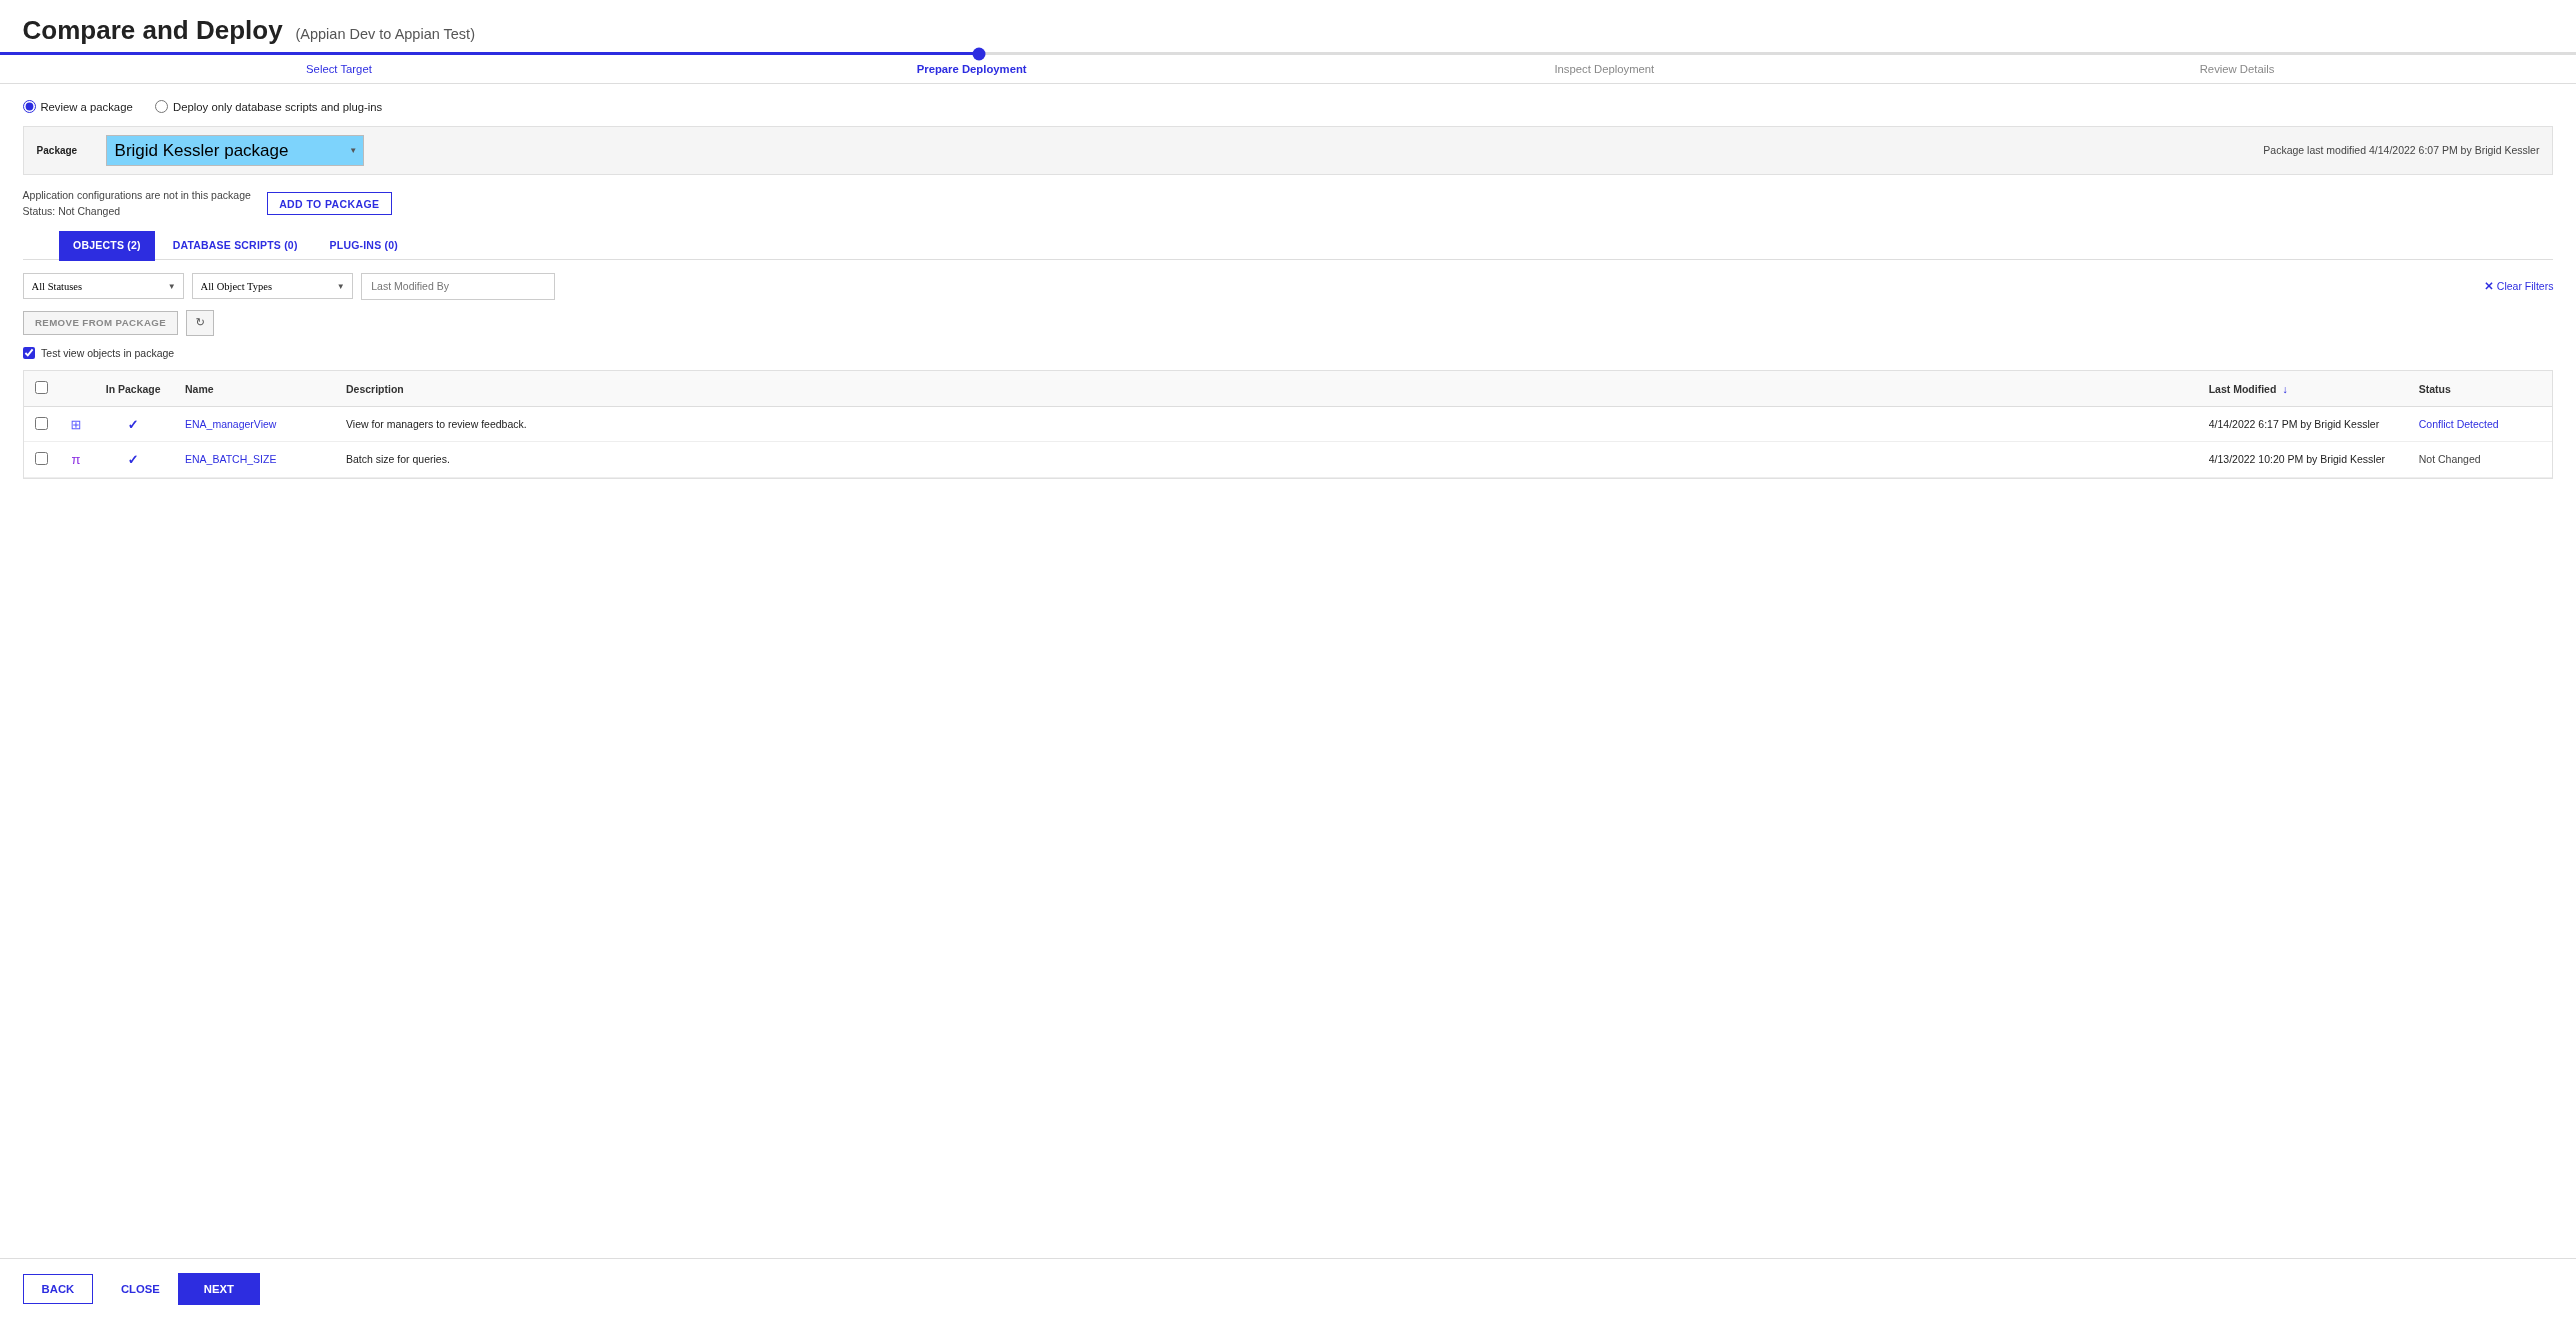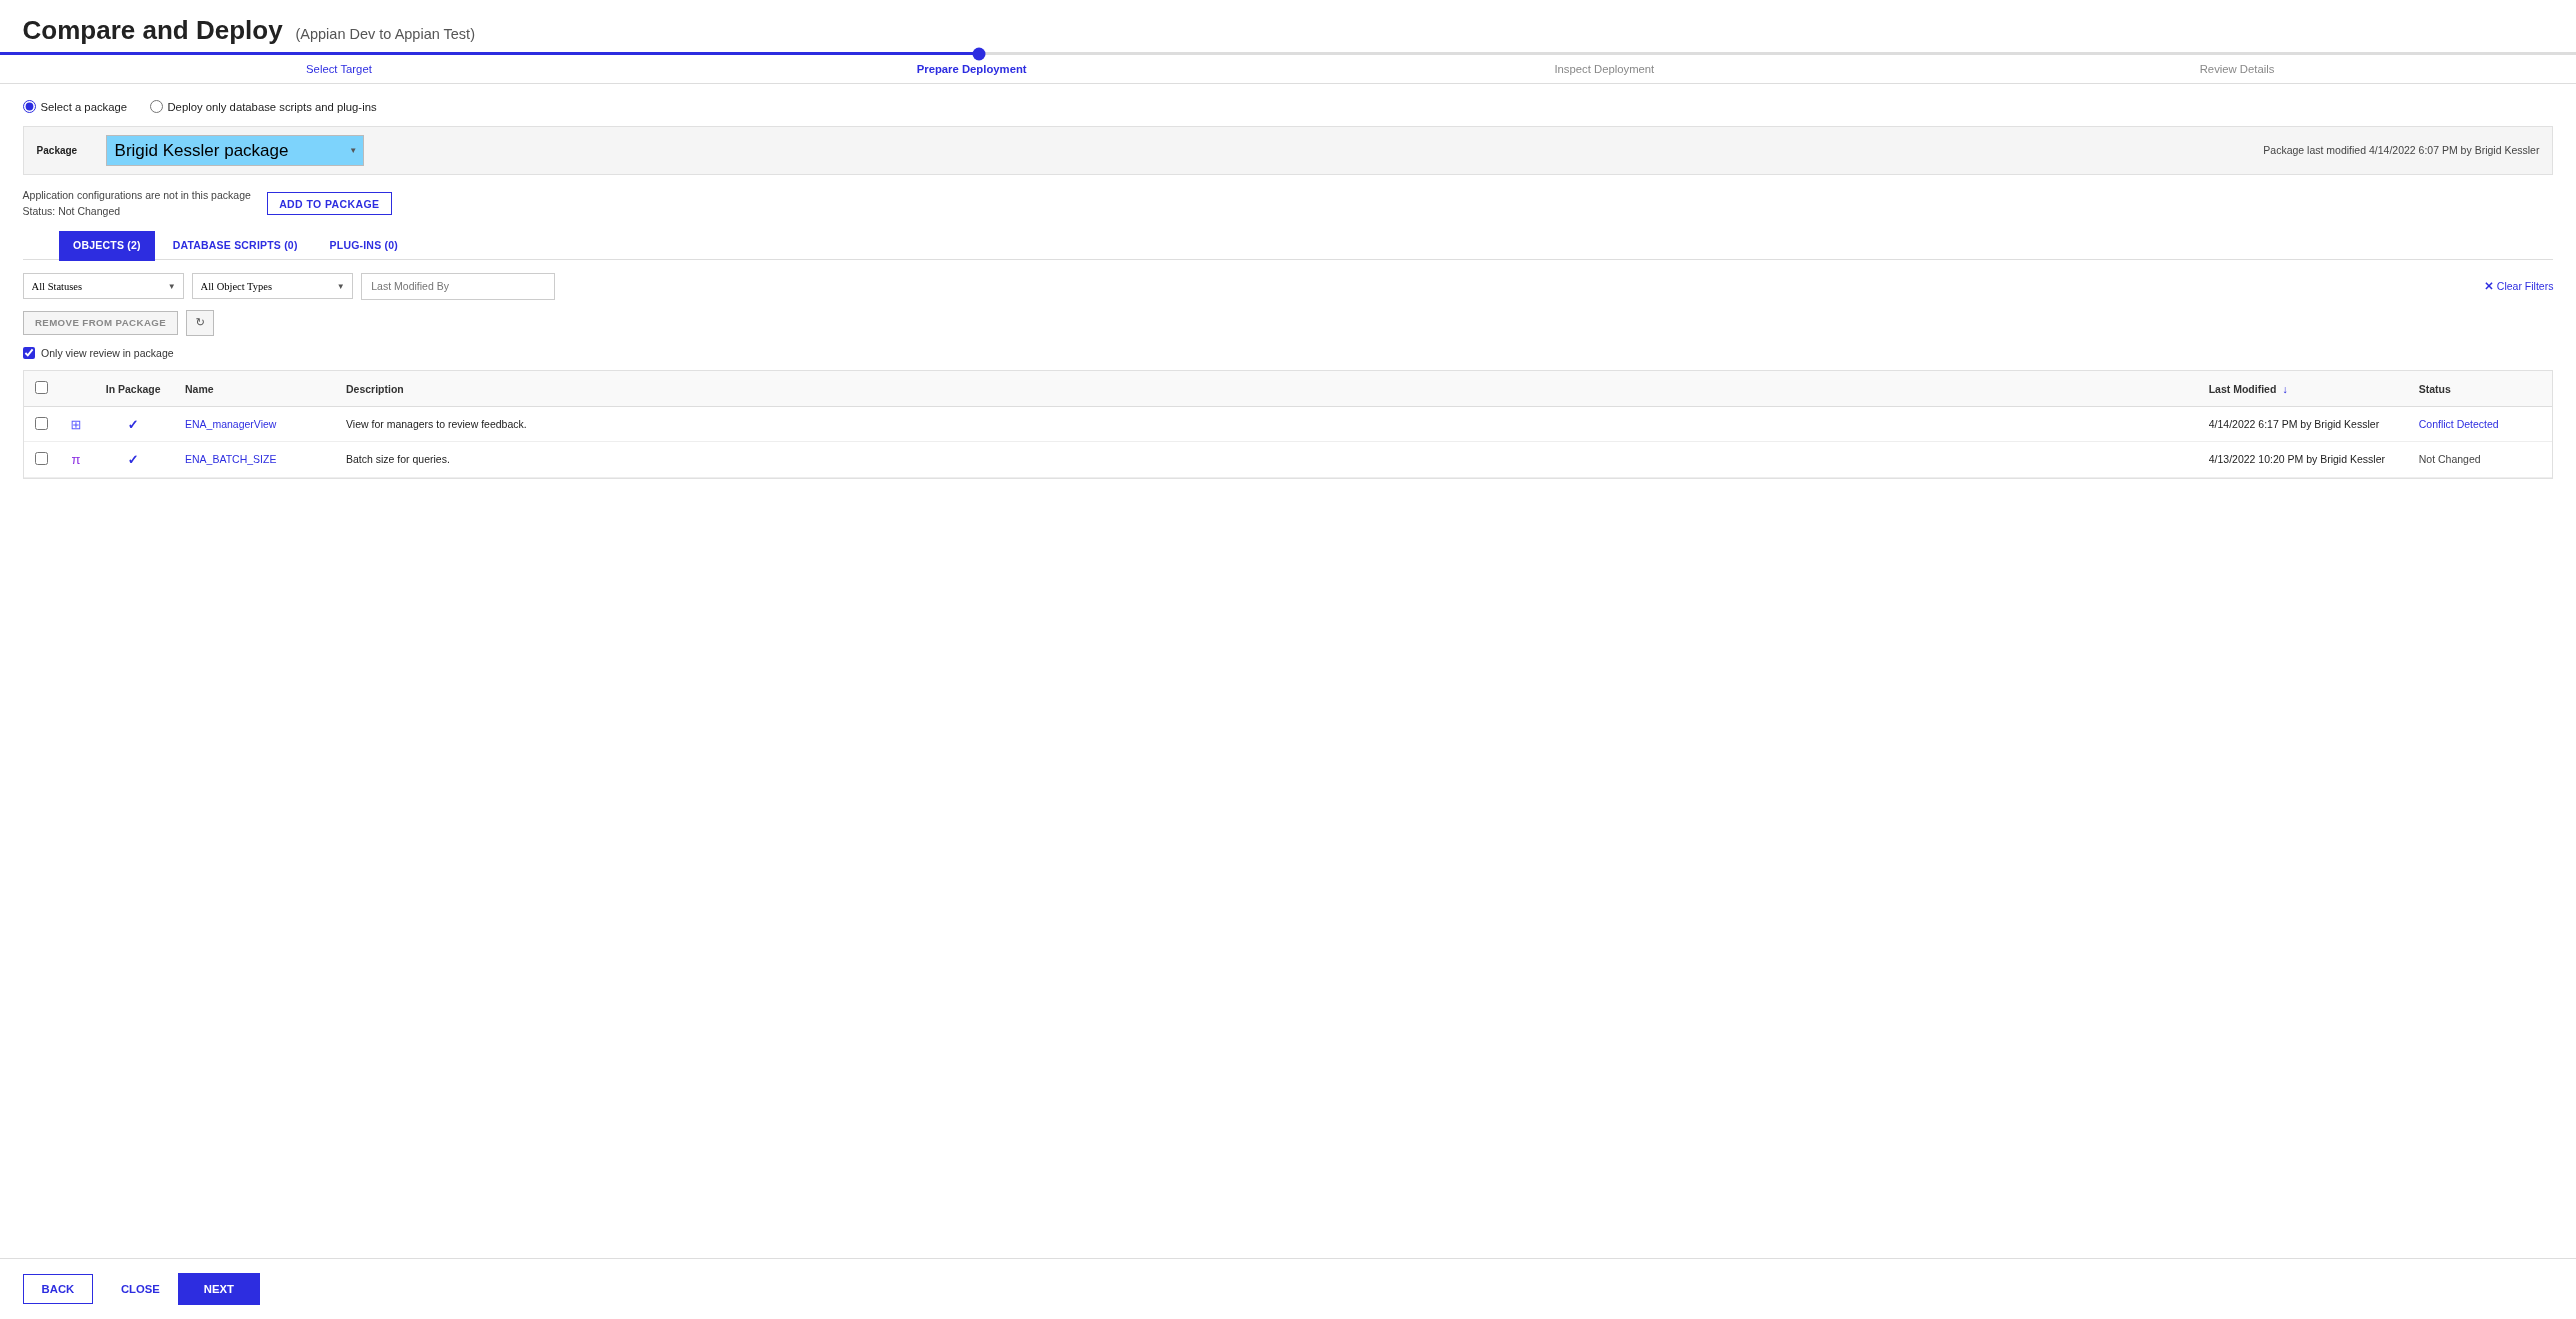--- a/index.html
+++ b/index.html
@@ -175,21 +175,21 @@
         <span>Review Details</span>
       </div>
     </div>
   </div>
 
   <div class="content">
 
     <div class="radio-row">
       <label class="radio-option">
         <input type="radio" name="deploy-type" checked="" style="">
-        <span>Select a package</span>
+        <span>Review a package</span>
       </label>
       <label class="radio-option">
         <input type="radio" name="deploy-type" style="">
         <span>Deploy only database scripts and plug-ins</span>
       </label>
     </div>
 
     <div class="package-row">
       <span class="package-label">Package</span>
       <div class="package-select-wrapper">
@@ -240,21 +240,21 @@
 
     <div class="action-row">
       <button class="remove-from-pkg-btn">REMOVE FROM PACKAGE</button>
       <button class="refresh-btn">
         <span>↻</span>
       </button>
     </div>
 
     <div class="only-view-row">
       <input type="checkbox" checked="" style="">
-      <label class="only-view-label">Only view review in package</label>
+      <label class="only-view-label">Test view objects in package</label>
     </div>
 
     <div class="table-wrapper">
       <table>
         <thead>
           <tr>
             <th class="col-checkbox">
               <input type="checkbox" style="">
             </th>
             <th class="col-icon"></th>

